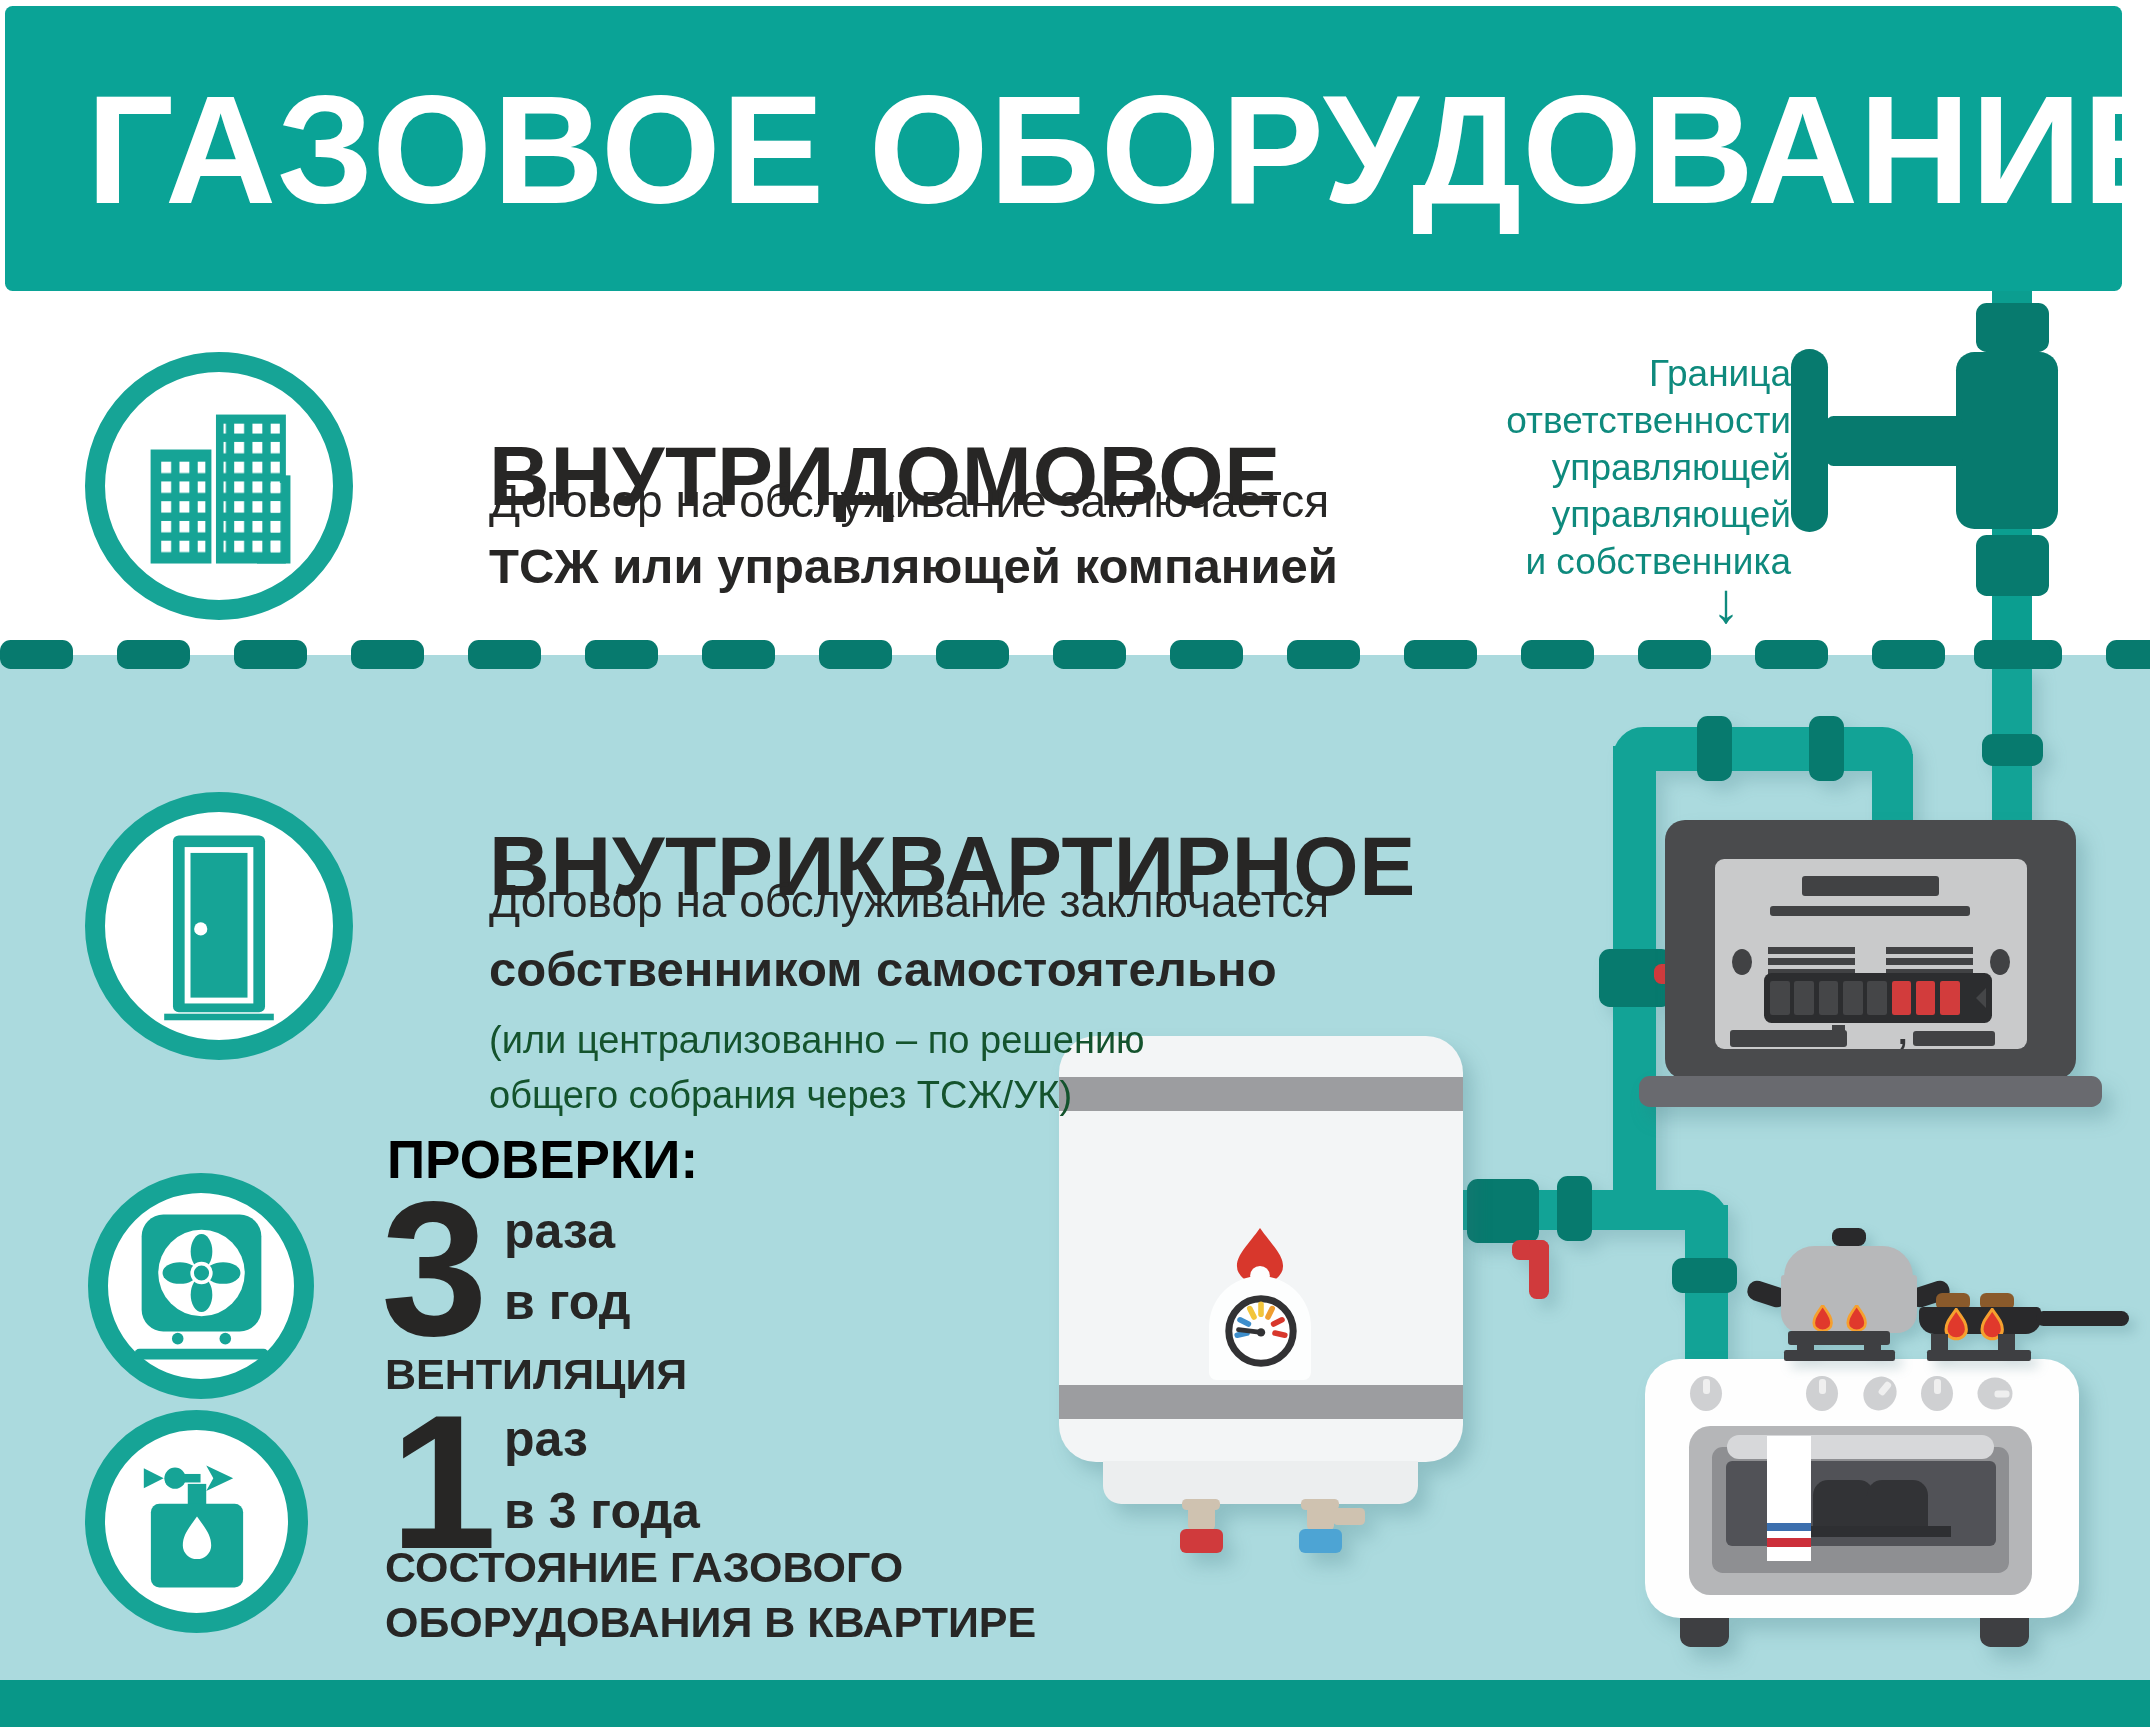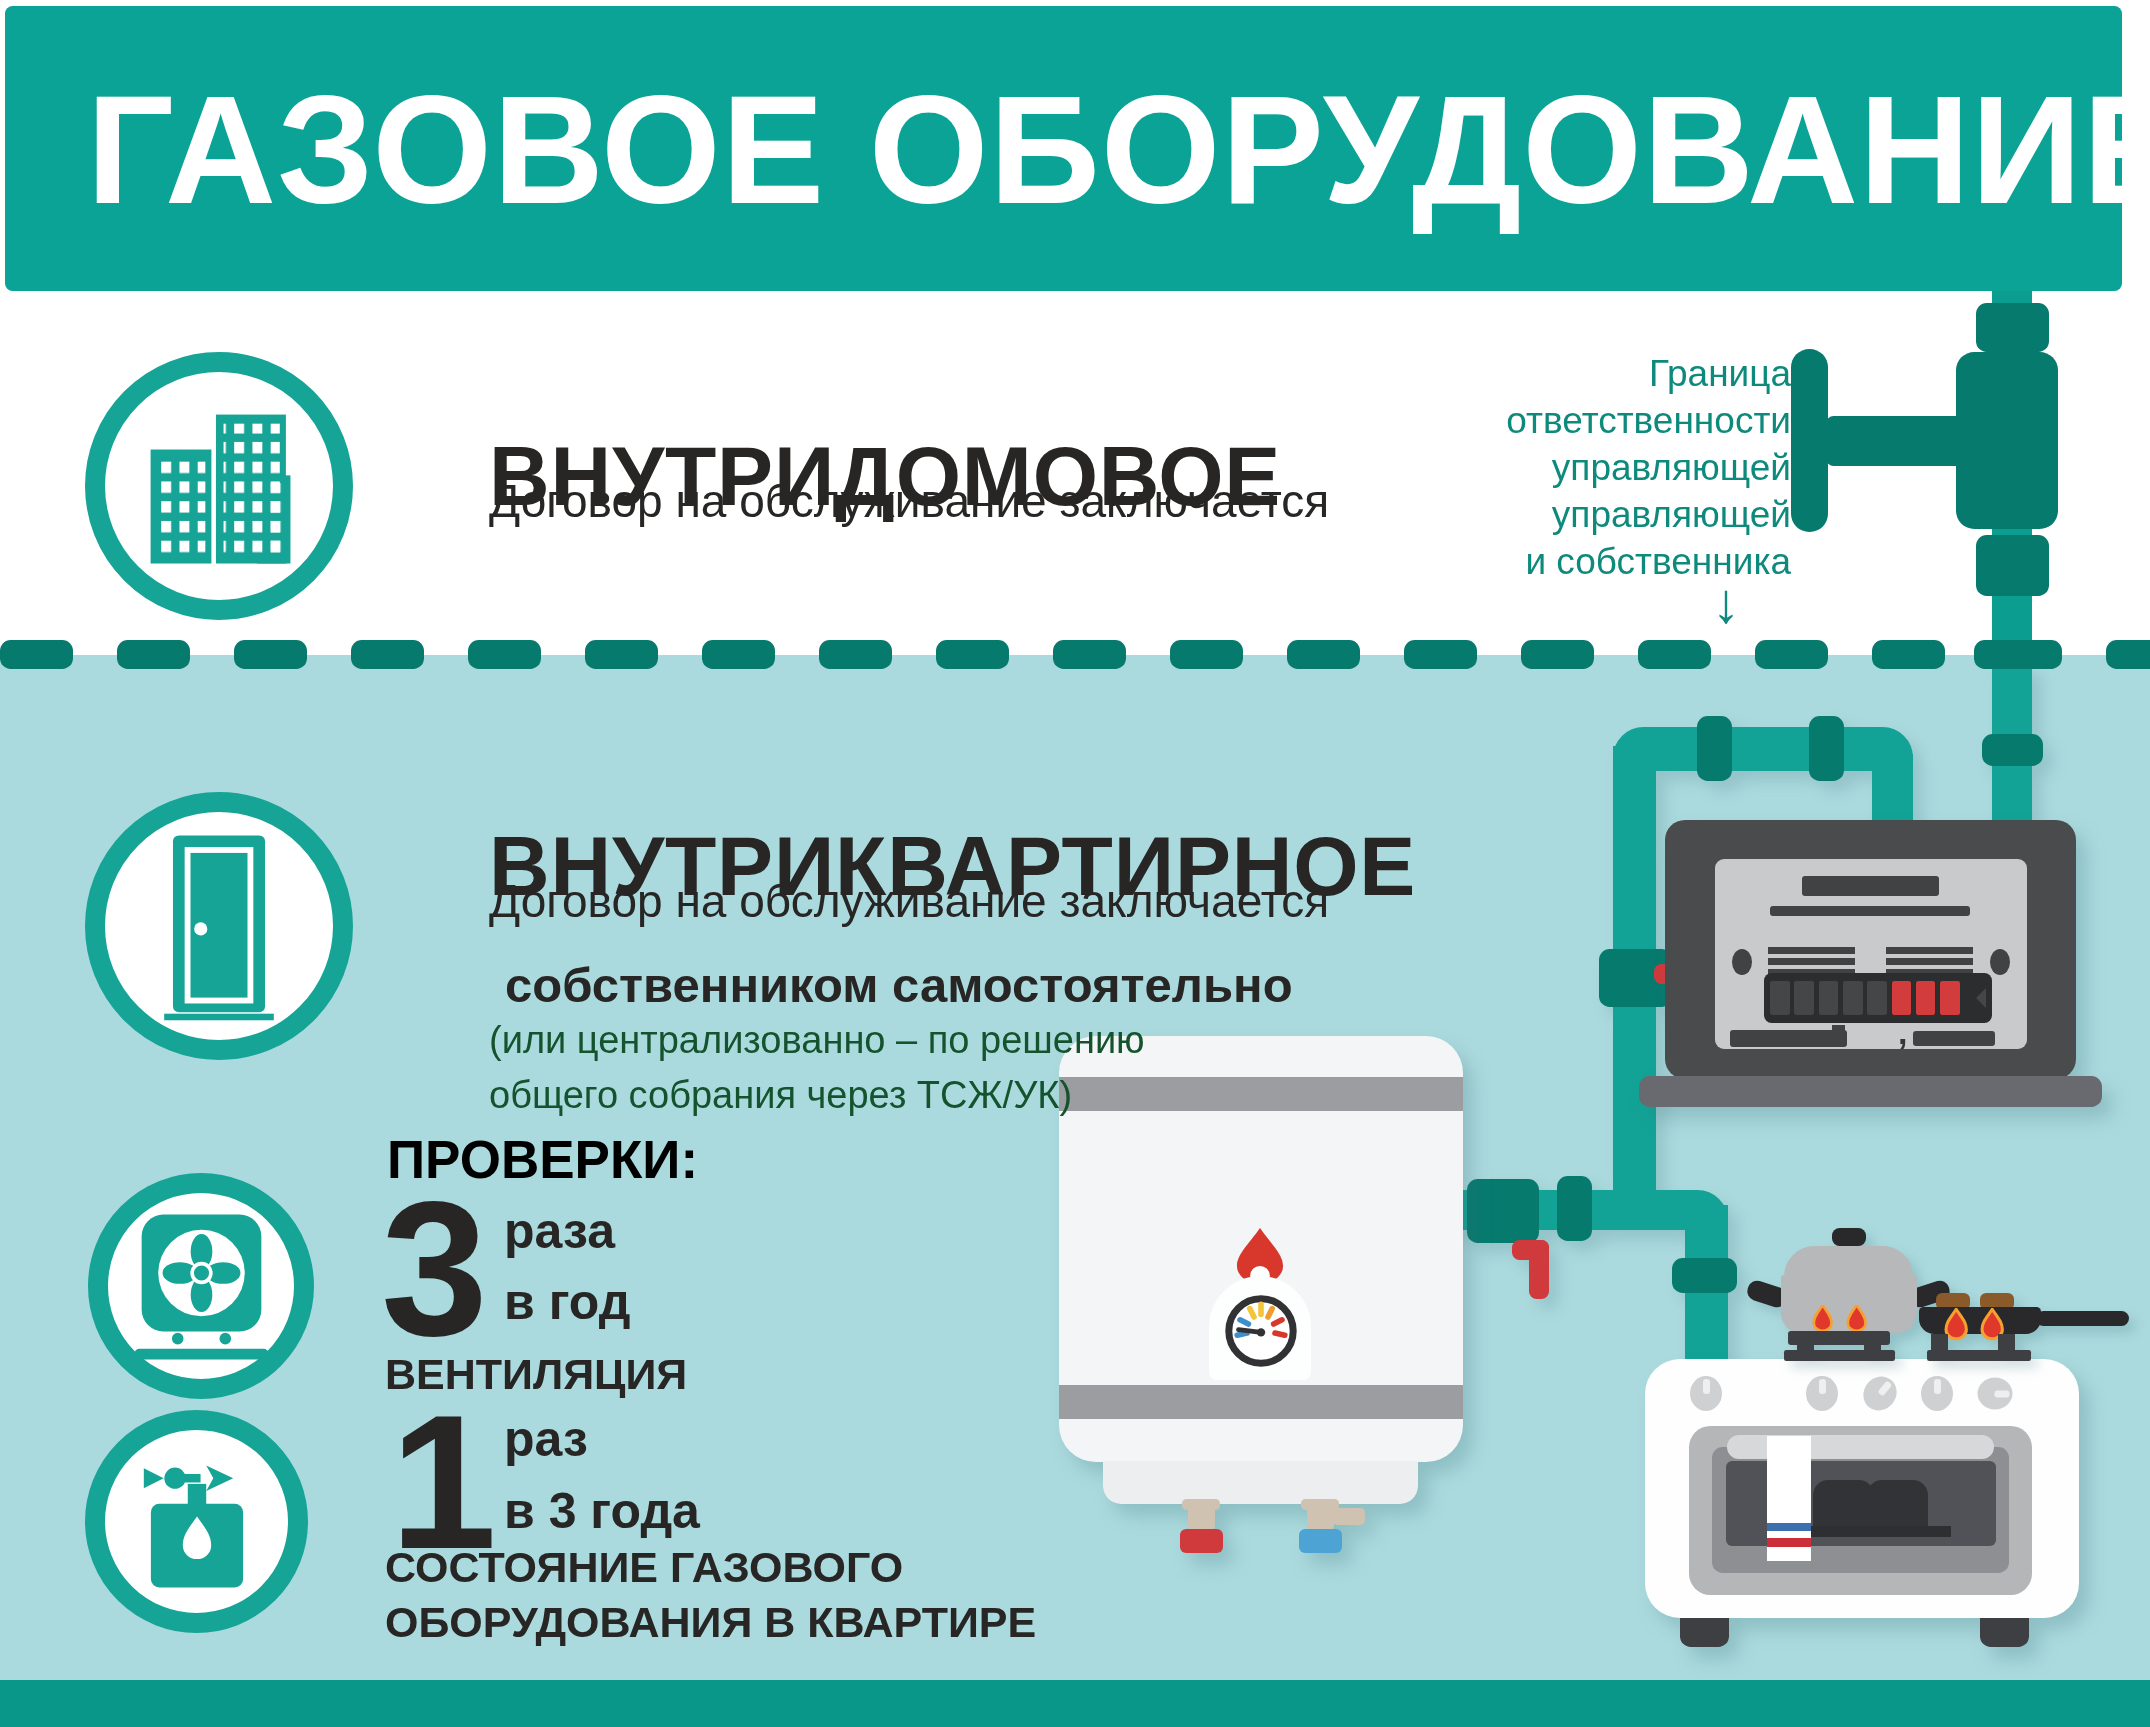--- a/index.html
+++ b/index.html
@@ -266,41 +266,42 @@
         <rect x="96" y="16" width="92" height="196"></rect>
         <rect x="150" y="96" width="44" height="116"></rect>
       </g>
       <rect x="20" y="72" width="62" height="130" fill="url(#winp)"></rect>
       <rect x="106" y="28" width="74" height="174" fill="url(#winp)"></rect>
       <rect x="160" y="106" width="26" height="96" fill="url(#winp)"></rect>
     </svg>
   </div>
   <h2 class="abs h-section" style="left:489px;top:358px;">ВНУТРИДОМОВОЕ</h2>
   <p class="abs body-line" style="left:489px;top:474px;margin:0;">Договор на обслуживание заключается</p>
+  <p class="abs body-bold" style="left:489px;top:538px;margin:0;">ТСЖ или управляющей компанией</p>
 
   <div class="abs teal-note" style="left:1409px;top:350px;width:382px;">
     <div>Граница</div>
     <div>ответственности</div>
     <div>управляющей</div>
     <div>управляющей</div>
     <div>и собственника</div>
   </div>
   <div class="abs arrow-down" style="left:1712px;top:570px;">↓</div>
 
   <div class="abs circle" style="left:85px;top:792px;width:228px;height:228px;">
     <svg width="114" height="190" viewBox="0 0 150 260">
       <rect x="12" y="6" width="126" height="242" rx="8" fill="#16a496"></rect>
       <rect x="32" y="26" width="86" height="206" fill="none" stroke="#fff" stroke-width="8"></rect>
       <circle cx="50" cy="134" r="9" fill="#fff"></circle>
       <rect x="0" y="250" width="150" height="9" fill="#16a496"></rect>
     </svg>
   </div>
   <h2 class="abs h-section" style="left:489px;top:748px;">ВНУТРИКВАРТИРНОЕ</h2>
   <p class="abs body-line" style="left:489px;top:874px;margin:0;">Договор на обслуживание заключается</p>
-  <p class="abs body-bold" style="left:489px;top:941px;margin:16px;">собственником самостоятельно</p>
+  <p class="abs body-bold" style="left:489px;top:941px;margin:0;">собственником самостоятельно</p>
   <p class="abs body-small" style="left:489px;top:1019px;margin:0;">(или централизованно – по решению</p>
   <p class="abs body-small" style="left:489px;top:1074px;margin:0;">общего собрания через ТСЖ/УК)</p>
 
   <div class="abs teal-label" style="left:387px;top:1129px;">ПРОВЕРКИ:</div>
 
   <div class="abs circle" style="left:88px;top:1173px;width:186px;height:186px;">
     <svg width="137" height="152" viewBox="0 0 190 210">
       <rect x="12" y="6" width="166" height="162" rx="30" fill="#16a496"></rect>
       <circle cx="95" cy="87" r="60" fill="#fff"></circle>
       <g fill="#16a496">

